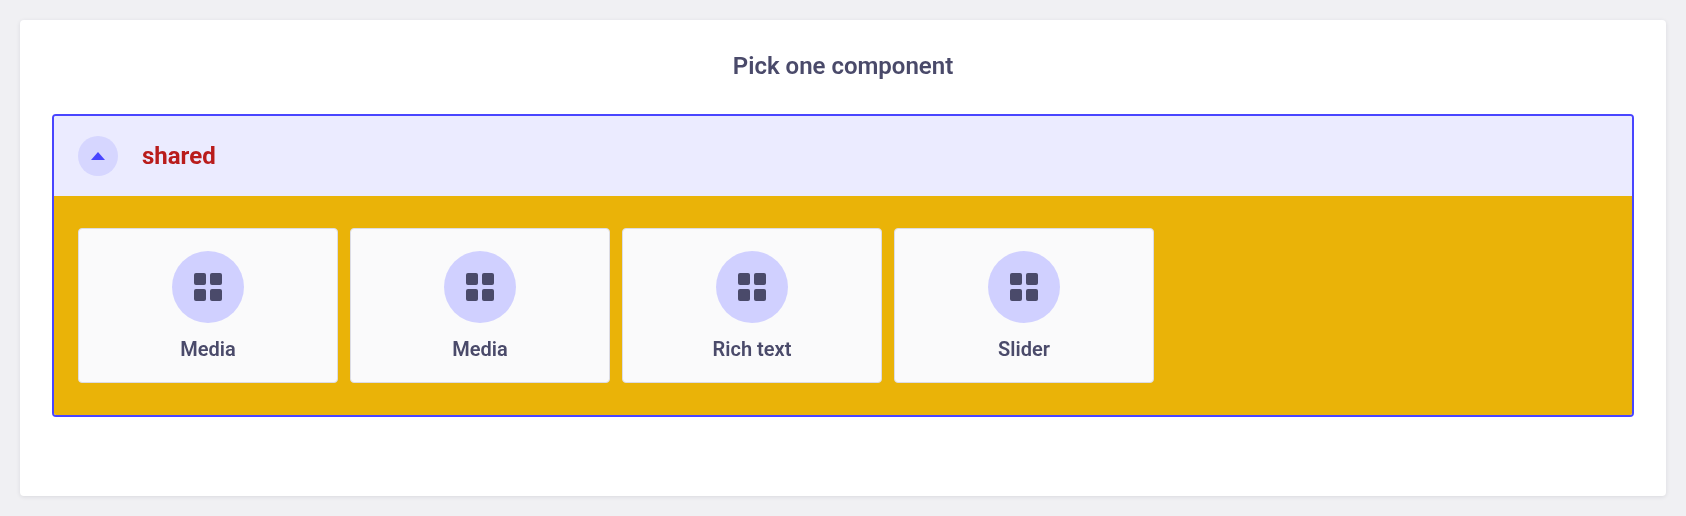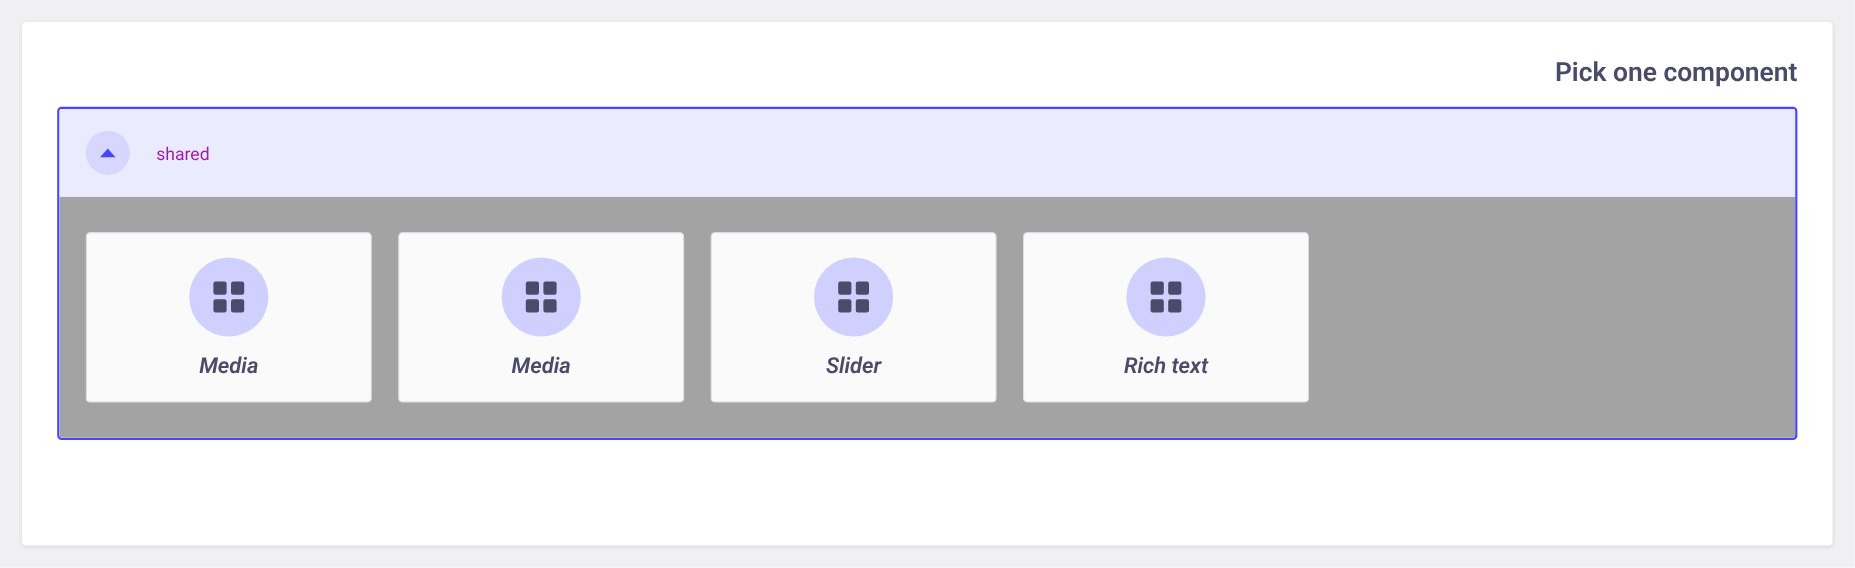--- a/index.html
+++ b/index.html
@@ -18,25 +18,25 @@
     
     .panel {
       background-color: #ffffff;
       border-radius: 4px;
       box-shadow: 0 1px 4px rgba(33, 33, 52, 0.1);
       padding: 32px 32px 38px 32px;
       height: 100%;
     }
     
     .panel-title {
-      text-align: right;
+      text-align: center;
       font-size: 24px;
       font-weight: 600;
       color: #4a4a6a;
-      margin-bottom: 17px;
+      margin-bottom: 34px;
     }
     
     .component-group {
       border: 2px solid #4945ff;
       border-radius: 4px;
       overflow: hidden;
     }
     
     .group-header {
       background-color: #ebebff;
@@ -61,31 +61,30 @@
     
     .chevron-up-icon {
       width: 0;
       height: 0;
       border-left: 7px solid transparent;
       border-right: 7px solid transparent;
       border-bottom: 8px solid #4945ff;
     }
     
     .group-title {
-      font-size: 16px;
-      font-weight: 400;
-      color: #a21caf;
+      font-size: 24px;
+      font-weight: 700;
+      color: #b91c1c;
     }
     
     .component-grid {
       display: flex;
-      gap: 24px;
+      gap: 12px;
       padding: 32px 24px;
-      background-color: #a3a3a3;
-      font-style: italic;
+      background-color: #eab308;
     }
     
     .component-card {
       width: 260px;
       height: 155px;
       border: 1px solid #dcdce4;
       border-radius: 4px;
       background-color: #fafafb;
       display: flex;
       flex-direction: column;
@@ -165,30 +164,30 @@
 
       <div class="component-card">
         <div class="component-icon-circle">
           <div class="grid-icon">
             <span></span>
               <span></span>
               <span></span>
               <span></span>
           </div>
         </div>
-        <span class="component-label">Slider</span>
+        <span class="component-label">Rich text</span>
       </div>
 
       <div class="component-card">
         <div class="component-icon-circle">
           <div class="grid-icon">
             <span></span>
               <span></span>
               <span></span>
               <span></span>
           </div>
         </div>
-        <span class="component-label">Rich text</span>
+        <span class="component-label">Slider</span>
       </div>
 
     </div>
   </div>
 </div>
 
 </body></html>

